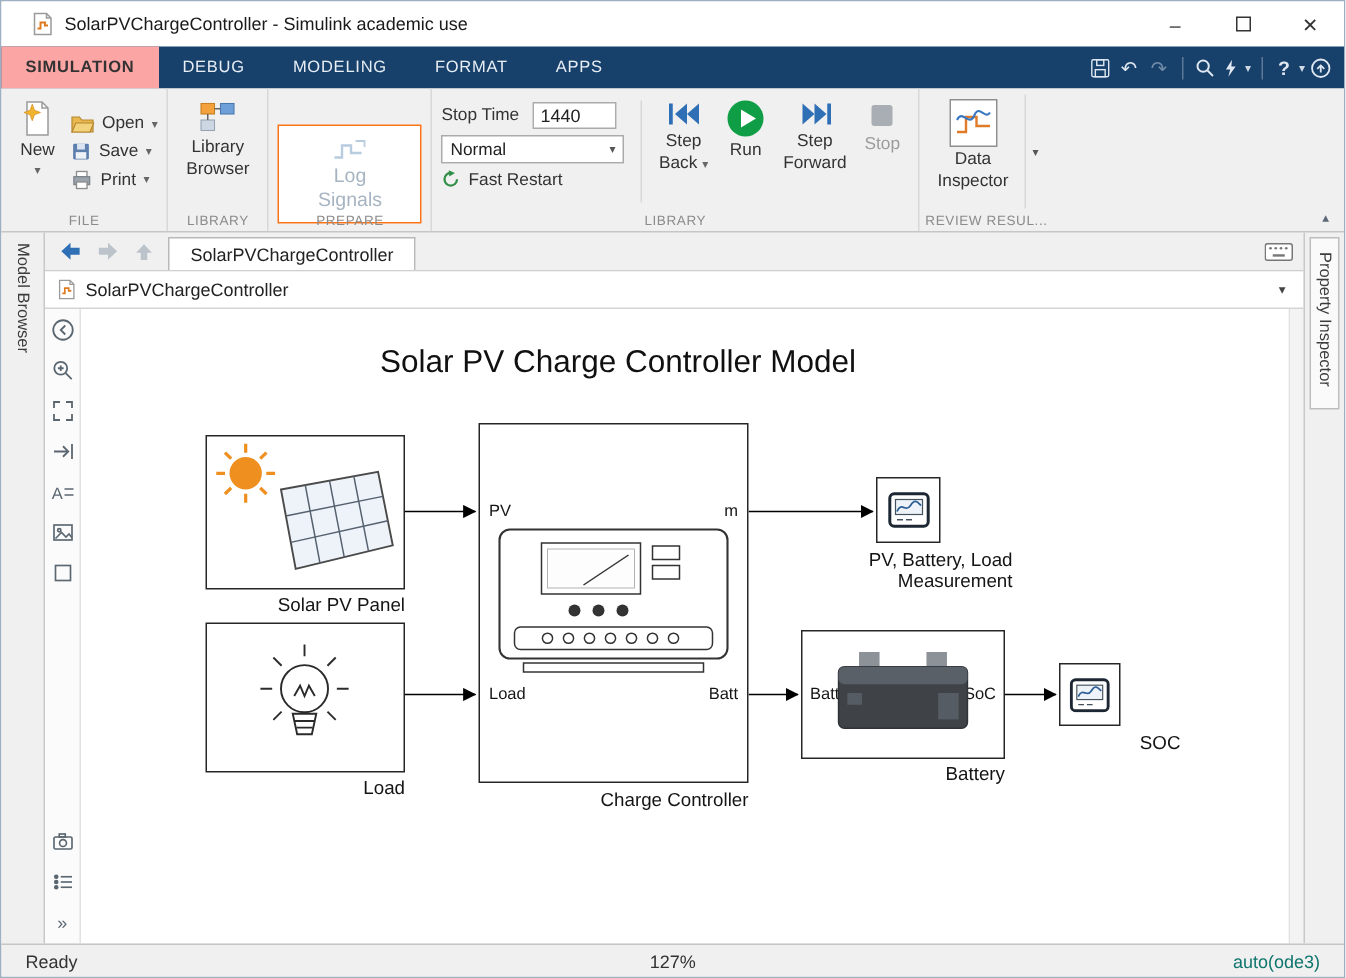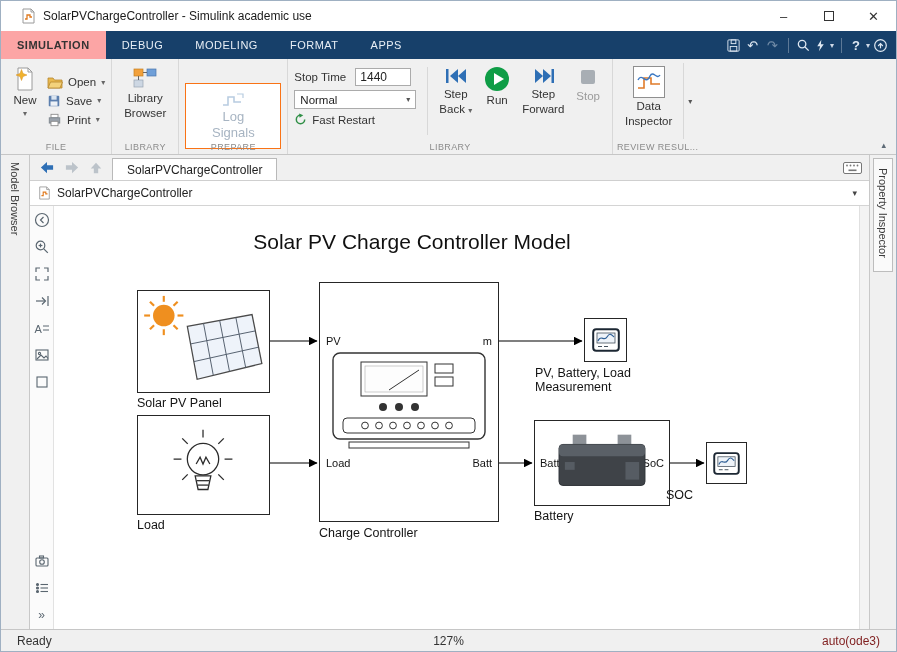--- a/index.html
+++ b/index.html
@@ -64,28 +64,28 @@
   .palette { width: 24px; background: #fbfbfb; border-right: 1px solid #e2e2e2; display: flex; flex-direction: column; align-items: center; padding: 6px 0 6px 0; gap: 11px; flex: 0 0 auto; }
   .palette .pspacer { flex: 1; }
   .pal-ic { width: 16px; height: 16px; display: flex; align-items: center; justify-content: center; color: #5a6670; font-size: 12px; line-height: 1; }
 
   .canvas { flex: 1; position: relative; background: #fff; overflow: hidden; }
   .vscroll { width: 10px; background: #f3f3f3; border-left: 1px solid #e0e0e0; flex: 0 0 auto; }
 
   .wires { position: absolute; left: 0; top: 0; }
   .model-title { position: absolute; left: 168px; top: 24px; width: 380px; text-align: center; font-size: 21px; color: #101010; }
   .block { position: absolute; background: #fff; border: 1px solid #262626; }
-  .blabel { position: absolute; text-align: left; font-size: 12.5px; color: #141414; line-height: 1.15; }
+  .blabel { position: absolute; text-align: right; font-size: 12.5px; color: #141414; line-height: 1.15; }
   .port { position: absolute; font-size: 11px; color: #141414; }
   .scope-block { display: flex; align-items: center; justify-content: center; }
 
   
   .statusbar { height: 22px; background: #f0f0f0; border-top: 1px solid #c6c6c6; display: flex; align-items: center; padding: 0 16px; font-size: 12px; color: #333; position: relative; flex: 0 0 auto; }
   .status-zoom { position: absolute; left: 0; right: 0; text-align: center; }
-  .status-solver { margin-left: auto; color: #7f1d1d; }
+  .status-solver { margin-left: auto; color: #0f766e; }
 
   svg { display: block; }
 </style>
 </head>
 <body>
 
 <div class="window">
 
   <div class="titlebar">
     <span>

